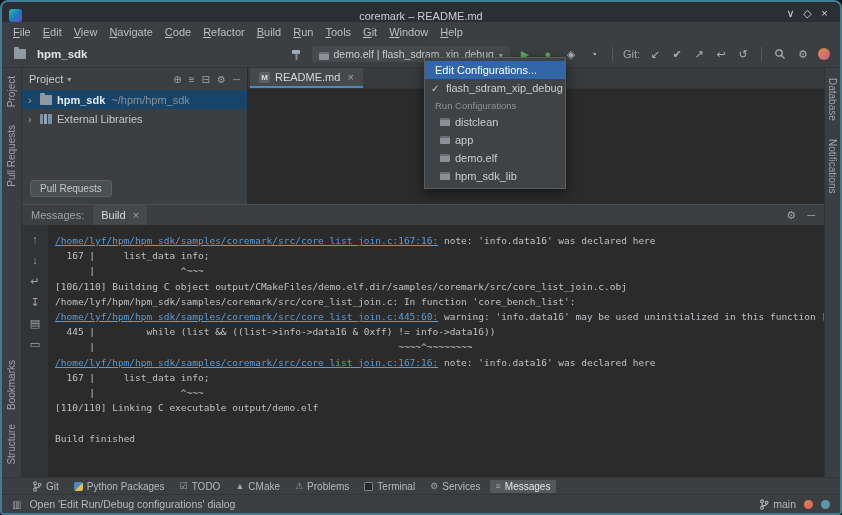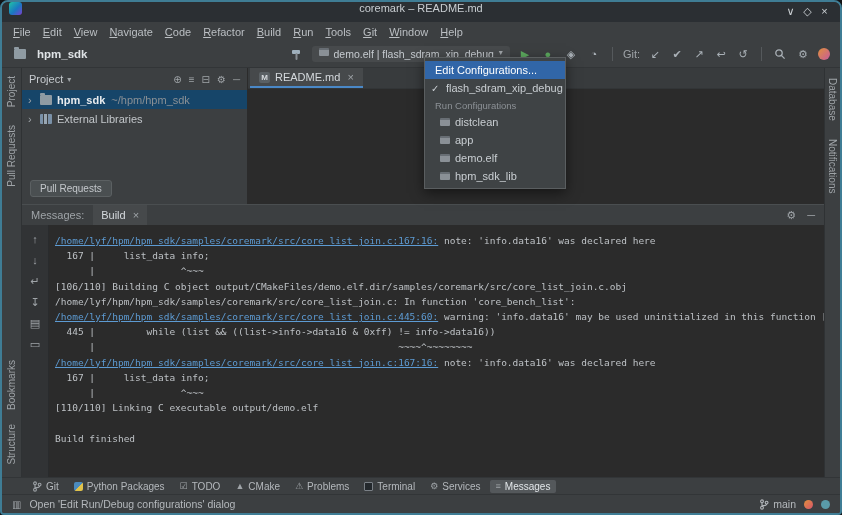--- a/index.html
+++ b/index.html
@@ -1,38 +1,38 @@
 <!DOCTYPE html>
 <html style="--window-border: #3f7d95; --titlebar-bg: #2b2f33; --panel-bg: #3c3f41; --editor-bg: #2b2b2b; --accent-blue: #4a88c7; --selection-blue: #3166a8; --tree-selection: #164569; --link-blue: #5d9bd3; --run-green: #5caa5f; --text-main: #bdc1c5;"><head>
 <meta charset="utf-8">
 <style>
 *{margin:0;padding:0;box-sizing:border-box}
 html,body{width:842px;height:515px;overflow:hidden;background:#121416}
 body{font-family:"Liberation Sans","DejaVu Sans",sans-serif}
 .window{position:relative;width:842px;height:515px;border:2px solid var(--window-border,#3f7d95);border-radius:8px 8px 4px 4px;overflow:hidden;display:flex;flex-direction:column;background:var(--panel-bg,#3c3f41);color:var(--text-main,#bdc1c5)}
 
-.titlebar{height:20px;flex:none;background:var(--titlebar-bg,#2b2f33);display:flex;align-items:flex-start;padding:0 7px;position:relative}
+.titlebar{height:20px;flex:none;background:var(--titlebar-bg,#2b2f33);display:flex;align-items:flex-end;padding:0 7px;position:relative}
 .app-icon{width:13px;height:13px;border-radius:3px;background:linear-gradient(135deg,#22c3a6,#1a78c2 55%,#7c3fd0);flex:none}
 .titlebar .title{position:absolute;left:0;right:0;text-align:center;font-size:11px;color:#c9ced2}
 .win-controls{margin-left:auto;display:flex;z-index:2}
 .wc{width:17px;text-align:center;color:#cdd2d6;font-size:11px;line-height:18px;cursor:default}
 
 .menubar{height:19px;flex:none;background:var(--panel-bg,#3c3f41);display:flex;align-items:center;padding-left:5px}
 .menu-item{padding:2px 6px;font-size:11px;color:#bbbfc3;cursor:default}
 .menu-item::first-letter{text-decoration:underline}
 
 .toolbar{height:27px;flex:none;background:var(--panel-bg,#3c3f41);border-bottom:1px solid #323537;display:flex;align-items:center;justify-content:space-between;padding:0 10px}
 .tb-left{display:flex;align-items:center;gap:6px}
 .proj-name{font-size:11.5px;font-weight:bold;color:#dfe3e6}
 .tb-right{display:flex;align-items:center;gap:7px}
 .tb-icon{font-size:11px;color:#a9b0b6;width:16px;height:16px;display:inline-flex;align-items:center;justify-content:center;cursor:default}
 .tb-icon.green{color:var(--run-green,#5caa5f)}
 .tb-sep{width:1px;height:14px;background:#55595c;margin:0 3px}
 .git-label{font-size:11px;color:#9fa4a8}
-.run-combo{display:flex;align-items:flex-start;gap:5px;background:rgba(255,255,255,.06);border-radius:3px;padding:2px 7px;font-size:10.5px;color:#c6cbd0;cursor:default}
+.run-combo{display:flex;align-items:flex-end;gap:5px;background:rgba(255,255,255,.06);border-radius:3px;padding:2px 7px;font-size:10.5px;color:#c6cbd0;cursor:default}
 .combo-arrow{font-size:8px;color:#9fa4a8}
 .win-mini{width:10px;height:8px;background:#8a9096;border-top:2px solid #686e74;border-radius:1px;display:inline-block;flex:none}
 .avatar-dot{width:12px;height:12px;border-radius:50%;background:linear-gradient(135deg,#e0903c,#c75b9b);flex:none}
 
 .main-row{flex:1;min-height:0;display:flex;position:relative}
 .stripe{background:var(--panel-bg,#3c3f41);display:flex;flex-direction:column;align-items:center;flex:none}
 .stripe.left{width:20px;border-right:1px solid #2f3234}
 .stripe.right{width:16px;border-left:1px solid #2f3234}
 .stripe-item{writing-mode:vertical-rl;font-size:10px;color:#9fa4a8;cursor:default;flex:none}
 .stripe.left .stripe-item{transform:rotate(180deg)}

